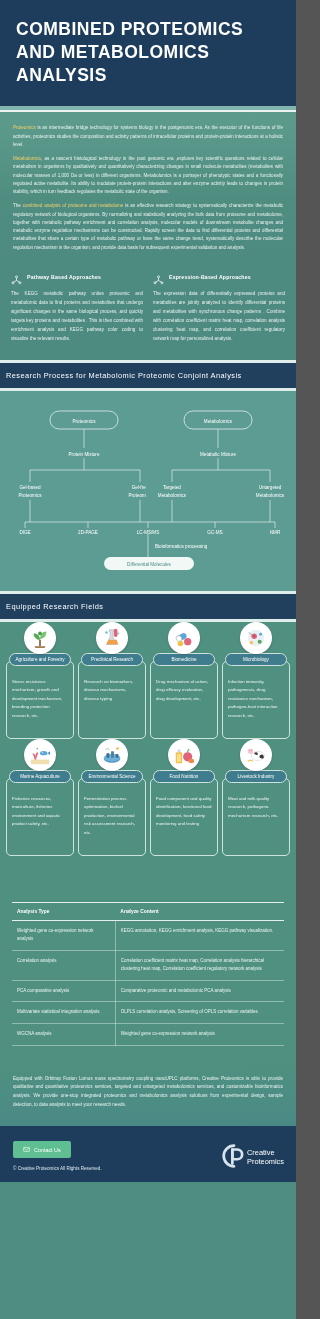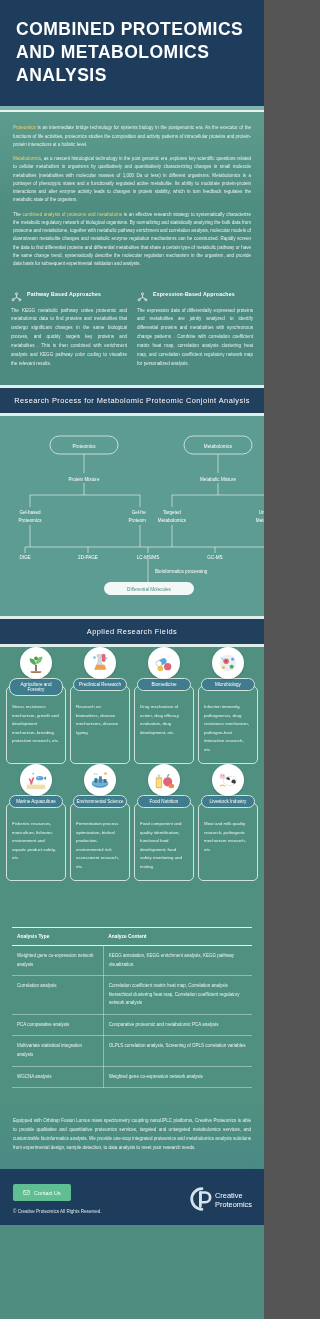--- a/index.html
+++ b/index.html
@@ -2,21 +2,21 @@
 <html><head>
 <meta charset="utf-8">
 <style>
   * { box-sizing: border-box; margin:0; padding:0; }
   html,body { background:#555; }
   body {
     font-family: "Liberation Sans", sans-serif;
     -webkit-font-smoothing: antialiased;
   }
   #page {
-    width:264px; height:1319px; position:relative; overflow:hidden;
+    width:296px; height:1319px; position:relative; overflow:hidden;
     background:#4e8d80;
   }
 
   
   .hero {
     background:#1e3d5c; padding:18px 16px 20px 16px;
   }
   .hero h1 {
     color:#ffffff; font-size:17.5px; line-height:1.30; font-weight:bold;
     letter-spacing:0.5px; text-transform:uppercase;
@@ -43,21 +43,21 @@
   .apbox { flex:1; }
   .ap-head { display:flex; align-items:center; gap:5px; margin-bottom:7px; }
   .ap-ic { width:11px; height:11px; flex:0 0 11px; }
   .ap-title { color:#ffffff; font-size:5.2px; font-weight:bold; letter-spacing:.2px; }
   .ap-body { color:#e9f3ef; font-size:4.6px; line-height:1.95; text-align:justify; }
 
   
   .bar-wrap { }
   .bar-top { height:3px; background:#dfeeea; }
   .bar {
-    background:#20405e; color:#ffffff; text-align:center;
+    background:#20405e; color:#ffffff; 
     font-size:7.4px; letter-spacing:.45px; padding:8px 6px;
   }
   .bar-bot { height:3px; background:#dfeeea; }
 
   
   .flow { position:relative; height:200px; background:#5d9c93; }
   .flow svg { display:block; width:300px; height:200px; }
   .pill-txt { font-size:4.6px; fill:#ffffff; }
   .node-txt { font-size:4.6px; fill:#ffffff; }
   .lbl-txt  { font-size:4.6px; fill:#ffffff; }
@@ -241,21 +241,21 @@
 
       <text class="lbl-txt" x="155" y="157">Bioinformatics processing</text>
 
       <rect x="104" y="166" width="90" height="13" rx="6.5" fill="#f2f8f6"></rect>
       <text class="dm-txt" x="149" y="174.6" text-anchor="middle">Differential Molecules</text>
     </svg>
   </div>
 
   <div class="bar-wrap">
     <div class="bar-top"></div>
-    <div class="bar">Applied Research Fields</div>
+    <div class="bar">Equipped Research Fields</div>
     <div class="bar-bot"></div>
   </div>
 
   <div class="fields">
 
     <div class="frow">
 
       <div class="fcard">
         <span class="ficon">
           <svg viewBox="0 0 24 24">

